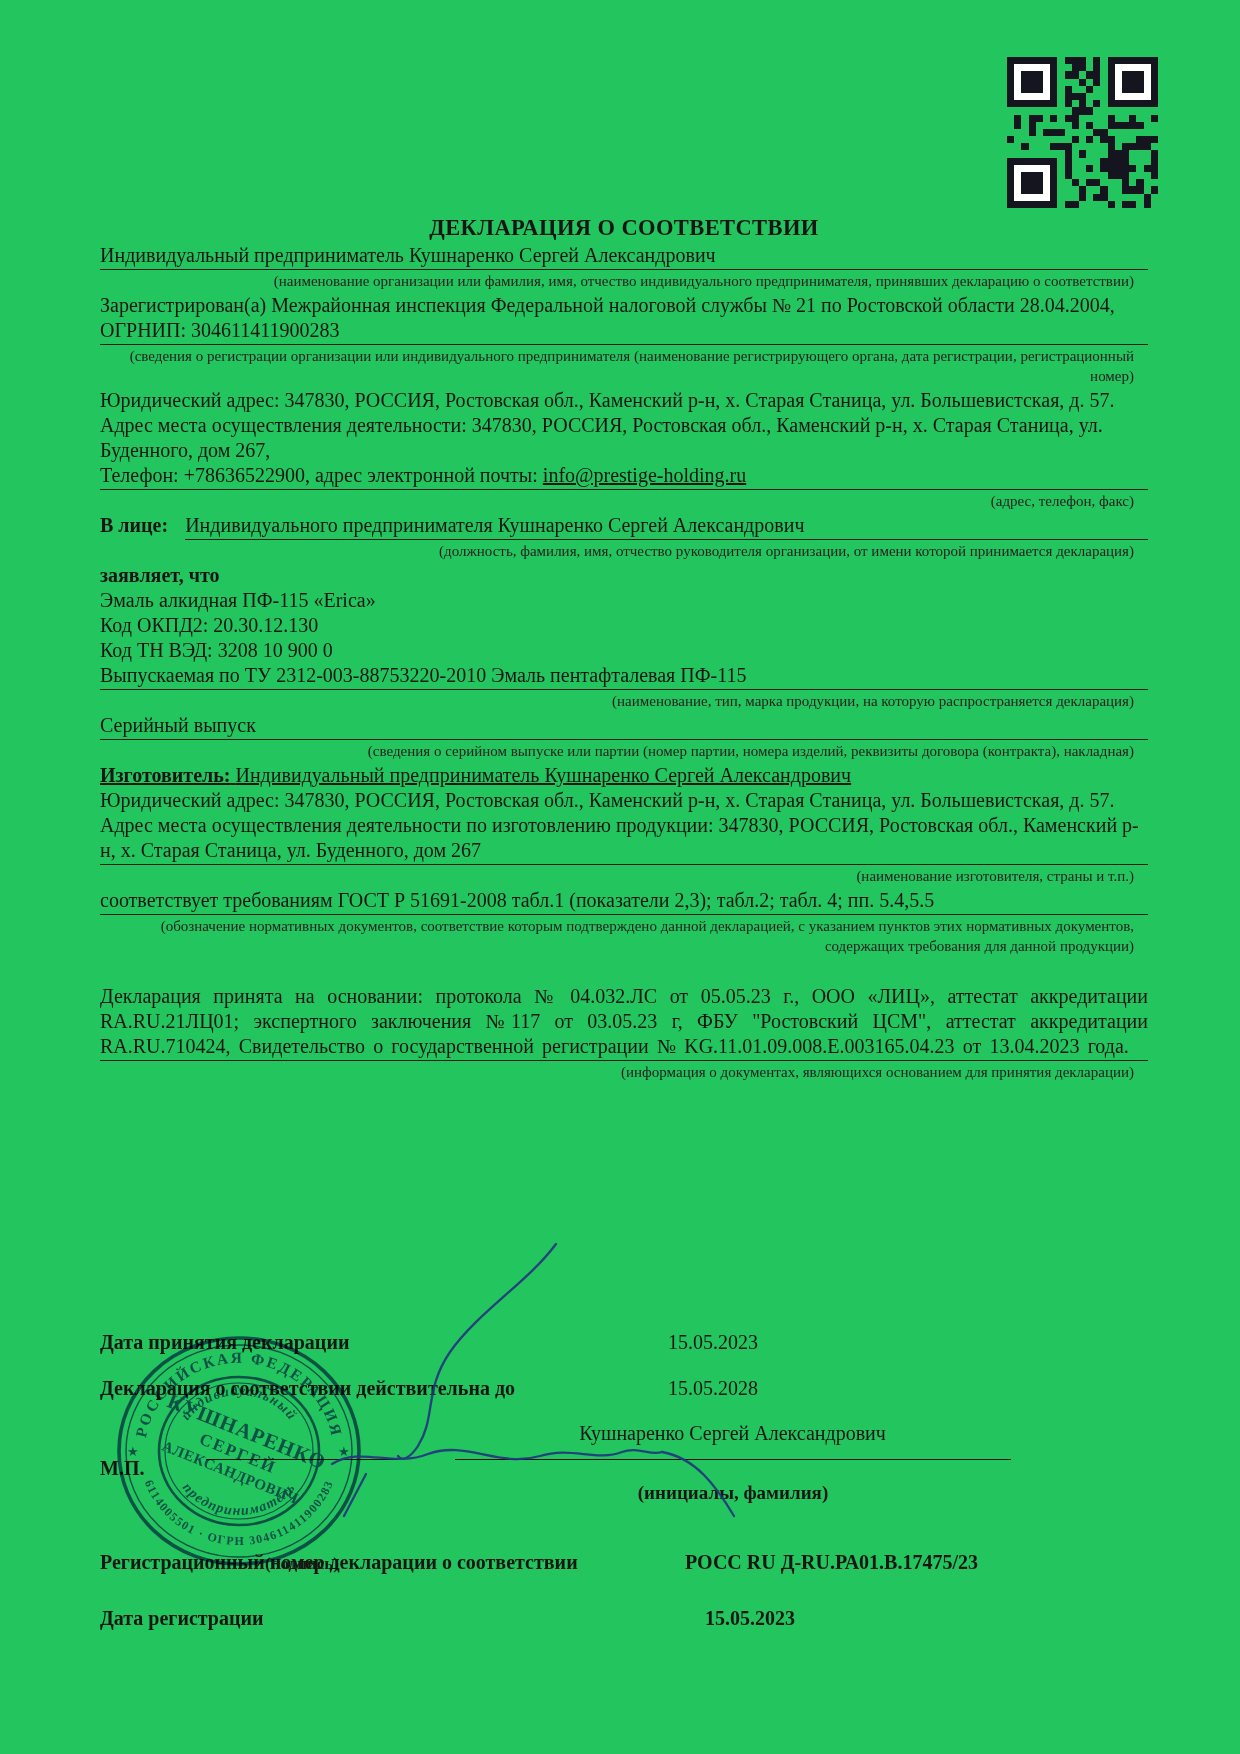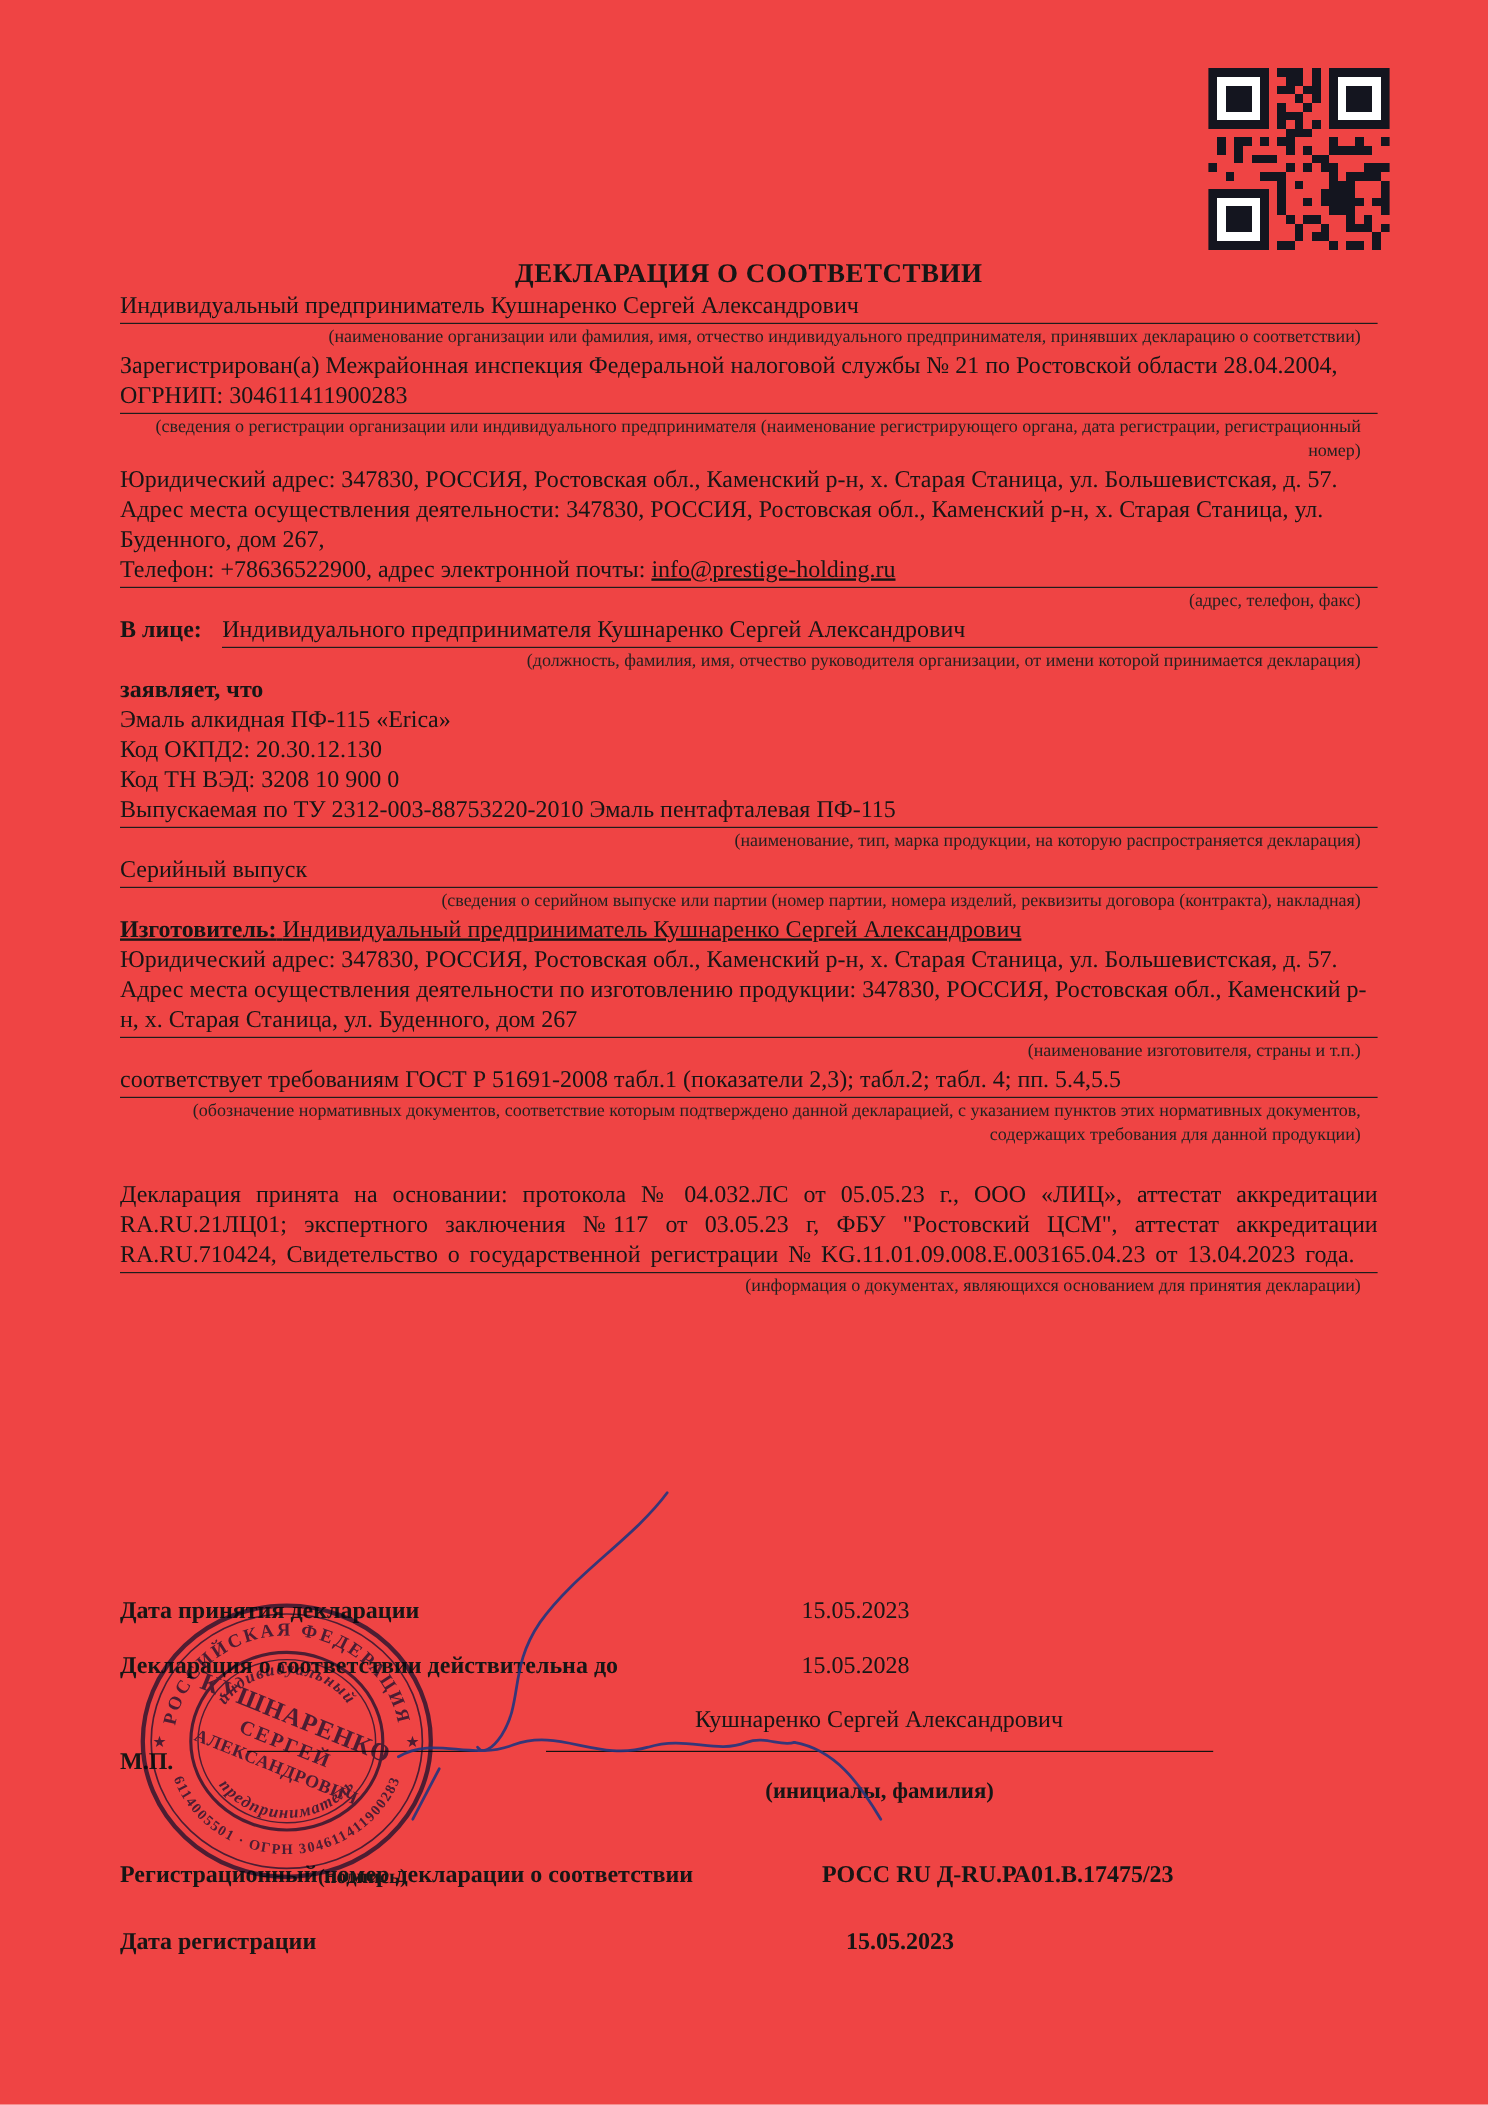--- a/index.html
+++ b/index.html
@@ -1,16 +1,16 @@
 <!DOCTYPE html>
 <html lang="ru"><head>
 <meta charset="utf-8">
 <style>
   html,body{margin:0;padding:0;background:#ffffff;}
-  .page{position:relative;width:1240px;height:1754px;background:#ef4444;
+  .page{position:relative;width:1240px;height:1754px;background:#22c55e;
         font-family:"Liberation Serif",serif;color:#171615;overflow:hidden;}
   .content{position:absolute;left:100px;top:214px;width:1048px;}
   .t{font-size:20px;line-height:25px;}
   .b{font-weight:bold;}
   .ul{border-bottom:1.6px solid #1f1d1c;padding-bottom:1px;}
   .cap{font-size:15px;line-height:20px;text-align:right;color:#242220;padding:1px 14px 2px 14px;}
   .title{font-size:22.5px;line-height:27px;text-align:center;font-weight:bold;letter-spacing:.4px;margin-bottom:2px;}
   .inline-row{display:flex;gap:17px;}
   .grow{flex:1;}
   .just{text-align:justify;word-spacing:3.2px;} .gap14{text-decoration:underline;} .gap26{margin-top:26px;}

